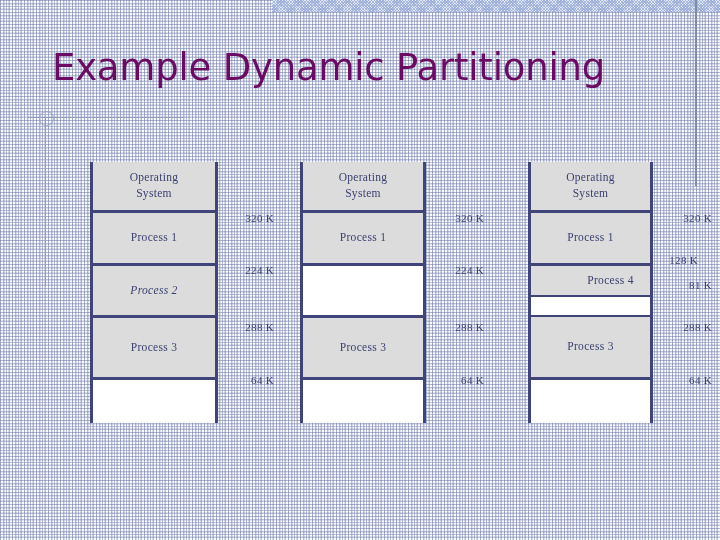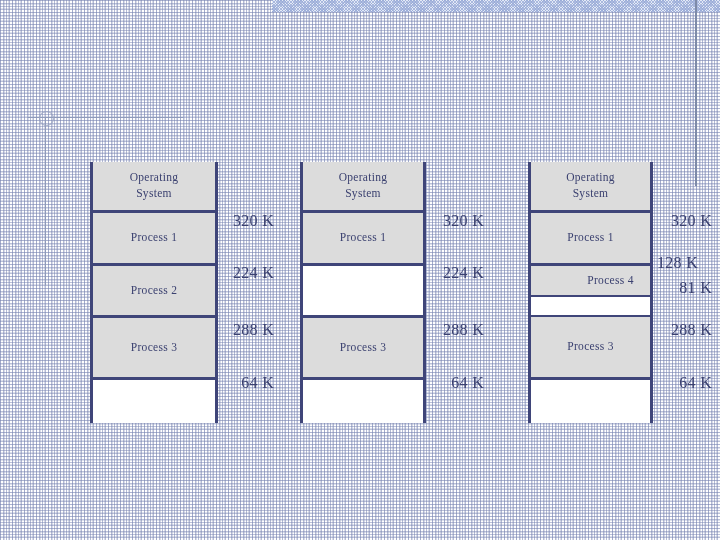--- a/index.html
+++ b/index.html
@@ -124,57 +124,58 @@
     line-height: 1.35;
     letter-spacing: 0.3px;
   }
   .block.filled { background: #dcdcdc; }
   .block.empty  { background: #ffffff; }
   .block.sep-bottom { border-bottom: 3px solid #3f4579; }
   .block.sep-thin   { border-bottom: 2px solid #3f4579; }
 
   .size-label {
     position: absolute;
-    font-size: 16px;
+    font-size: 11px;
     color: #3b4170;
     letter-spacing: 0.3px;
     text-align: right;
     white-space: nowrap;
   }
 </style>
 </head>
 <body>
 
 <div id="slide">
 
   <div class="grid-minor"></div>
   <div class="grid-major"></div>
 
   <div class="top-band"></div>
   <div class="right-rule"></div>
 
+  <div class="title">Example Dynamic Partitioning</div>
 
   <div class="deco-hline"></div>
   <div class="deco-vline"></div>
   <div class="deco-circle"></div>
 
   <div id="diagram-layer">
       <div class="size-label" style="left: 204px; width: 70px; top: 211.5px;">320 K</div>
       <div class="size-label" style="left: 204px; width: 70px; top: 264px;">224 K</div>
       <div class="size-label" style="left: 204px; width: 70px; top: 321px;">288 K</div>
       <div class="size-label" style="left: 204px; width: 70px; top: 373.5px;">64 K</div>
       <div class="column" style="left: 90px; top: 142px; width: 128px; height: 261px;">
         <div class="block filled sep-bottom" style="top: -3px; height: 51px; width: 122px;">
           <span style="white-space: pre-line;">Operating
 System</span>
         </div>
         <div class="block filled sep-bottom" style="top: 48px; height: 53px; width: 122px;">
           <span style="white-space: pre-line;">Process 1</span>
         </div>
-        <div class="block filled sep-bottom" style="top: 101px; height: 52px; width: 122px;">
+        <div class="block filled sep-bottom" style="top: 101px; height: 52px; width: 122px; font-style: italic;">
           <span style="white-space: pre-line;">Process 2</span>
         </div>
         <div class="block filled sep-bottom" style="top: 153px; height: 62px; width: 122px;">
           <span style="white-space: pre-line;">Process 3</span>
         </div>
         <div class="block empty" style="top: 215px; height: 43px; width: 122px;">
           <span style="white-space: pre-line;"></span>
         </div>
       </div>
       <div class="size-label" style="left: 414px; width: 70px; top: 211.5px;">320 K</div>

